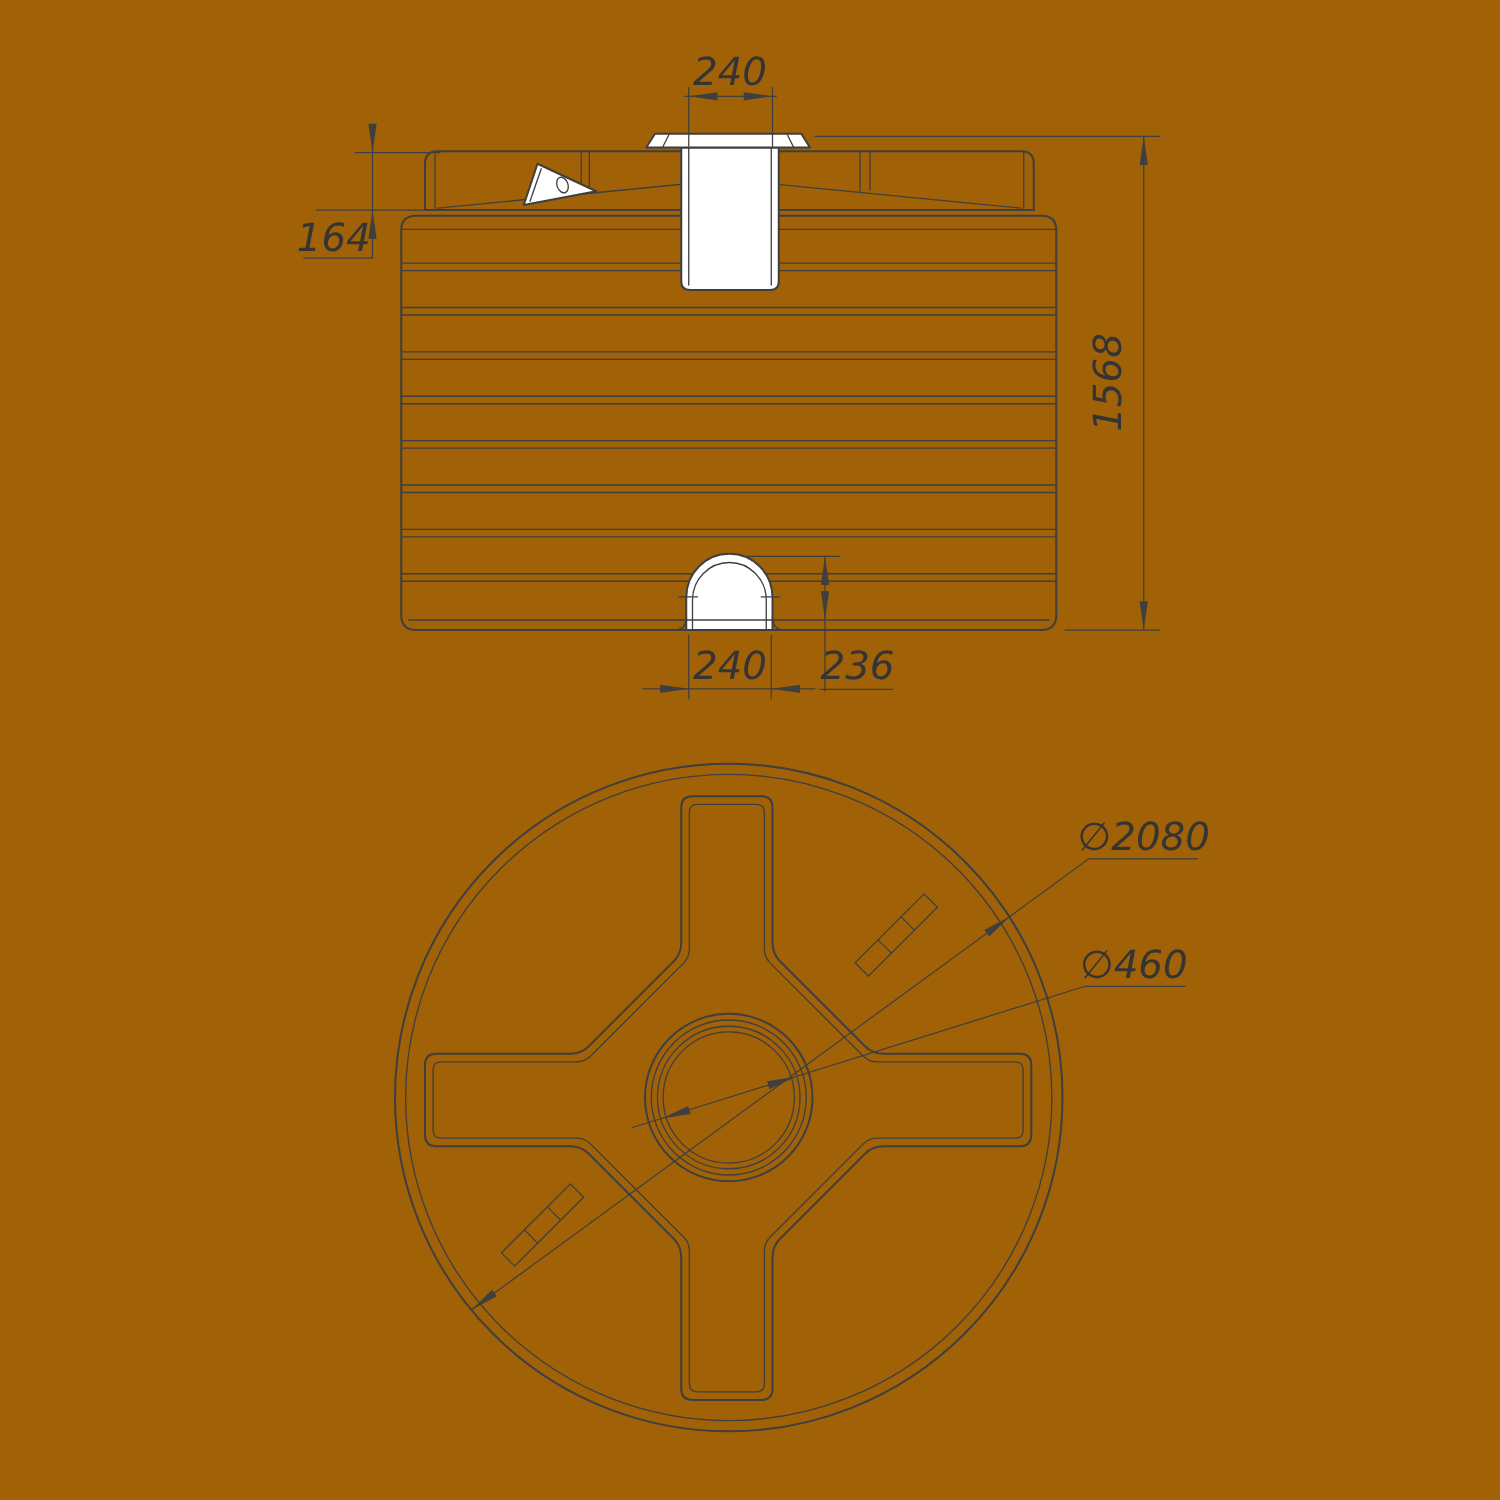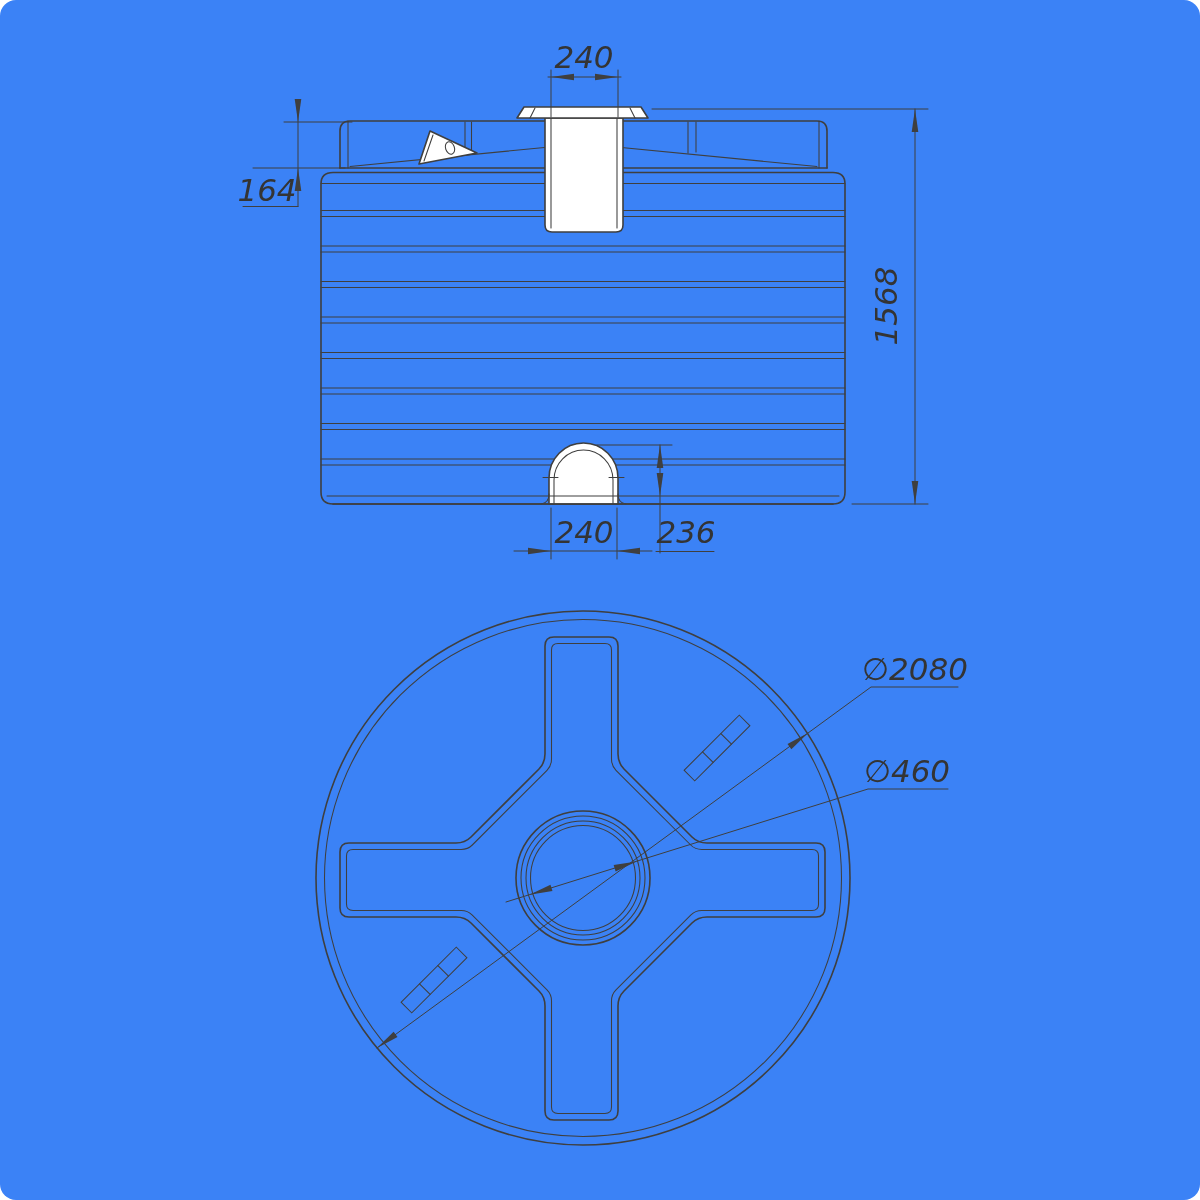--- a/index.html
+++ b/index.html
@@ -8,21 +8,21 @@
   .ln{stroke:var(--ink,#3f3f3f);fill:none;stroke-width:1.6;stroke-linecap:round;stroke-linejoin:round;}
   .thin{stroke:var(--ink,#3f3f3f);fill:none;stroke-width:1.05;stroke-linecap:round;}
   .dim{stroke:var(--ink,#3f3f3f);fill:none;stroke-width:1;stroke-linecap:round;}
   .whitefill{fill:#ffffff;stroke:var(--ink,#3f3f3f);stroke-width:1.6;stroke-linejoin:round;}
   .arrow{fill:var(--ink,#3f3f3f);stroke:none;}
   text.dimtxt{font-family:"DejaVu Sans",sans-serif;font-style:italic;font-size:31px;fill:var(--txt,#343434);}
 </style>
 </head>
 <body>
 
-<div id="canvas" style="background: #3b82f6; border-radius: 16px;">
+<div id="canvas" style="background: #a16207;">
 <svg width="1200" height="1200" viewBox="0 0 1200 1200">
   <defs>
     <path id="arr" d="M0,0 L-23,3.3 L-23,-3.3 Z"></path>
   </defs>
 
   <g>
 
     <g>
       <path class="ln" d="M340,168 L340,131 Q340,121 350,121 L817,121 Q827,121 827,131 L827,168"></path>
       <path class="ln" d="M340,168 L827,168"></path>

